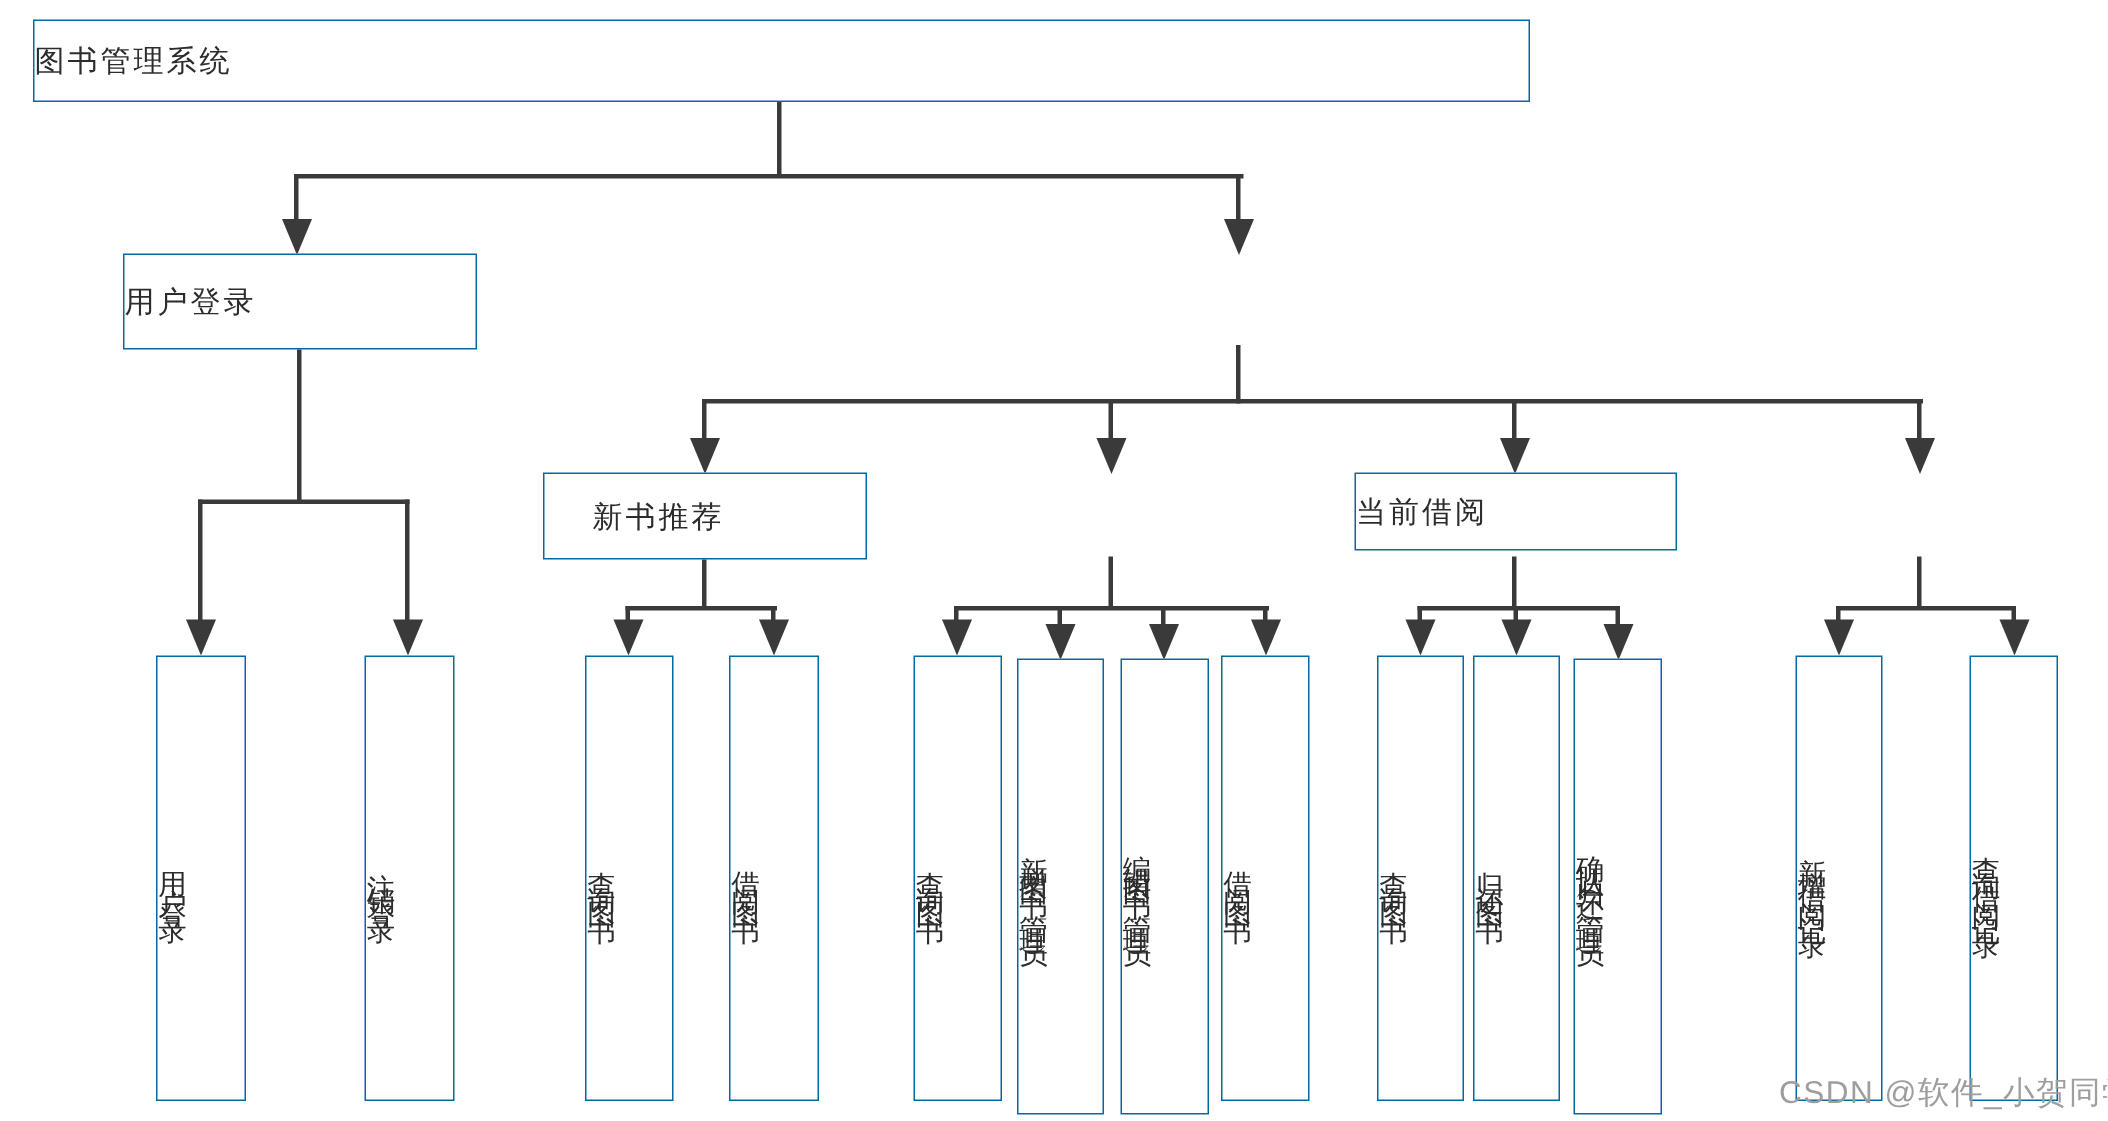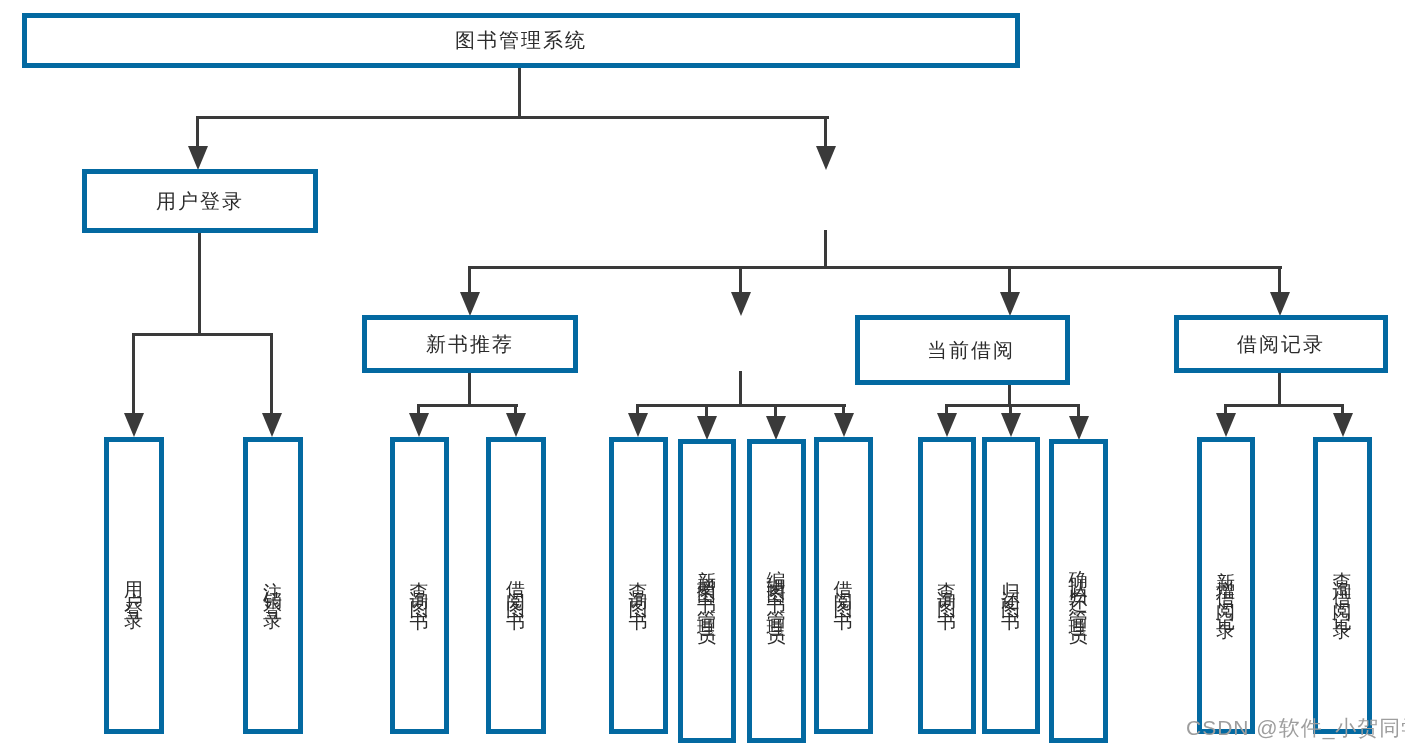--- a/index.html
+++ b/index.html
@@ -2,21 +2,21 @@
 <html><head>
 <meta charset="utf-8">
 <style>
   html,body { margin:0; padding:0; background:#ffffff; }
   .canvas {
     position:relative; width:1405px; height:747px; background:#ffffff;
     font-family:"Liberation Sans", sans-serif; color:#2c2c2c; overflow:hidden;
   }
   .box {
     position:absolute; box-sizing:border-box; background:#ffffff;
-    border:5px solid #0369a1; display:flex; align-items:center; justify-content:center;
+    border:1px solid #0369a1; display:flex; align-items:center; 
     z-index:2;
   }
   .hlabel { font-size:20px; letter-spacing:2px; white-space:nowrap; }
   .vtext {
     writing-mode:vertical-rl; text-orientation:mixed; line-height:1;
     font-size:19px; letter-spacing:10px; white-space:nowrap;
   }
   .vtext.tight { letter-spacing:8px; }
   .vl { position:absolute; width:3px; background:#3a3a3a; z-index:1; }
   .hl { position:absolute; height:3px; background:#3a3a3a; z-index:1; }
@@ -37,32 +37,29 @@
 
   <div class="box" style="left:22px;top:13px;width:998px;height:55px;">
     <span class="hlabel">图书管理系统</span>
   </div>
 
   <div class="box" style="left:82px;top:169px;width:236px;height:64px;">
     <span class="hlabel">用户登录</span>
   </div>
 
 
-  <div class="box" style="left:362px;top:315px;width:216px;height:58px;">
+  <div class="box" style="left:362px;top:315px;width:216px;height:58px;padding-left:32px;">
     <span class="hlabel">新书推荐</span>
   </div>
 
 
-  <div class="box" style="left:855px;top:315px;width:215px;height:70px;padding-left:17px;">
+  <div class="box" style="left:903px;top:315px;width:215px;height:52px;">
     <span class="hlabel">当前借阅</span>
   </div>
 
-  <div class="box" style="left:1174px;top:315px;width:214px;height:58px;">
-    <span class="hlabel">借阅记录</span>
-  </div>
 
   <div class="box" style="left:104px;top:437px;width:60px;height:297px;">
     <span class="vtext">用户登录</span>
   </div>
   <div class="box" style="left:243px;top:437px;width:60px;height:297px;">
     <span class="vtext">注销登录</span>
   </div>
 
   <div class="box" style="left:390px;top:437px;width:59px;height:297px;">
     <span class="vtext">查询图书</span>

